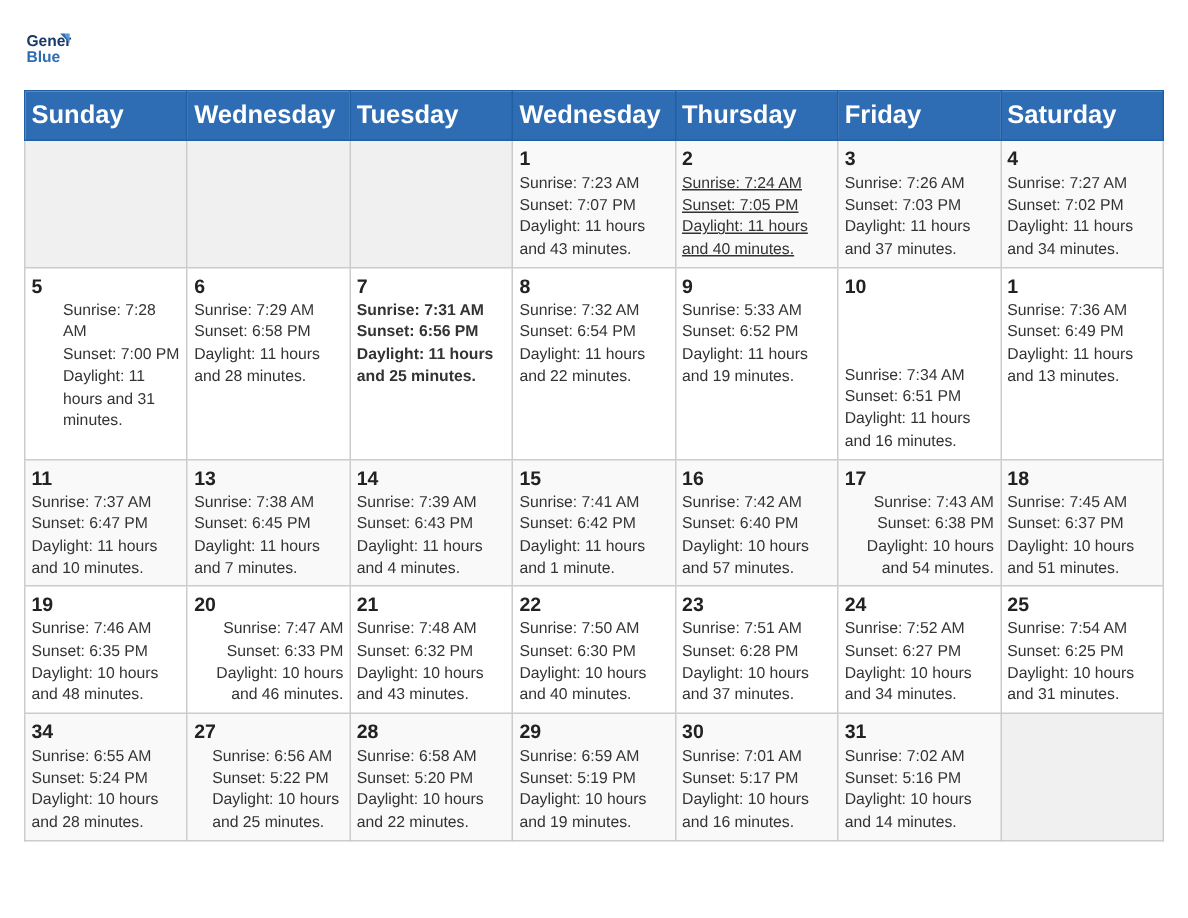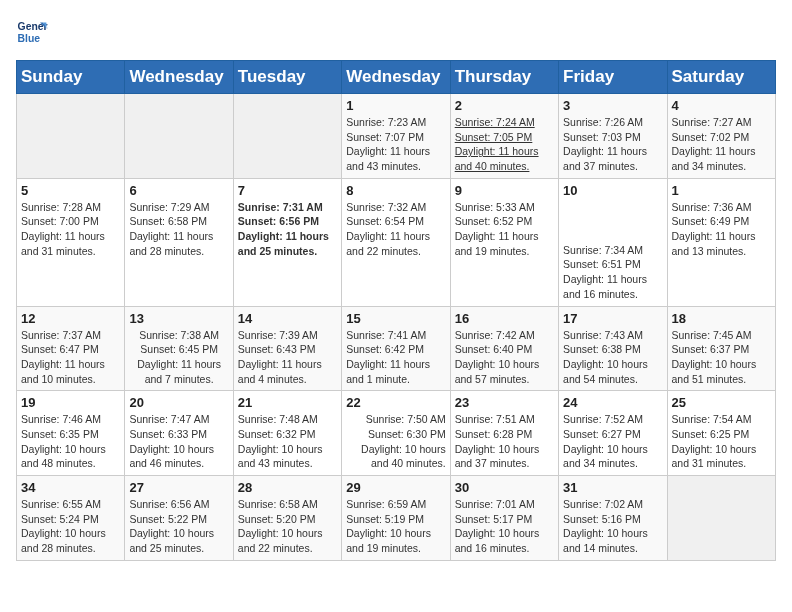--- a/index.html
+++ b/index.html
@@ -133,21 +133,21 @@
         <td>
           <div class="day-number">4</div>
           <div class="day-info" style="white-space: pre-line;">Sunrise: 7:27 AM
 Sunset: 7:02 PM
 Daylight: 11 hours and 34 minutes.</div>
         </td>
       </tr>
       <tr>
         <td>
           <div class="day-number">5</div>
-          <div class="day-info" style="white-space: pre-line;">Sunrise: 7:28 AM
+          <div class="day-info" style="white-space: pre-line; margin-left: 21px;">Sunrise: 7:28 AM
 Sunset: 7:00 PM
 Daylight: 11 hours and 31 minutes.</div>
         </td>
         <td>
           <div class="day-number">6</div>
           <div class="day-info" style="white-space: pre-line;">Sunrise: 7:29 AM
 Sunset: 6:58 PM
 Daylight: 11 hours and 28 minutes.</div>
         </td>
         <td>
@@ -176,28 +176,28 @@
         </td>
         <td>
           <div class="day-number">1</div>
           <div class="day-info" style="white-space: pre-line;">Sunrise: 7:36 AM
 Sunset: 6:49 PM
 Daylight: 11 hours and 13 minutes.</div>
         </td>
       </tr>
       <tr>
         <td>
-          <div class="day-number">12</div>
+          <div class="day-number">11</div>
           <div class="day-info" style="white-space: pre-line;">Sunrise: 7:37 AM
 Sunset: 6:47 PM
 Daylight: 11 hours and 10 minutes.</div>
         </td>
         <td>
           <div class="day-number">13</div>
-          <div class="day-info" style="white-space: pre-line; text-align: center;">Sunrise: 7:38 AM
+          <div class="day-info" style="white-space: pre-line;">Sunrise: 7:38 AM
 Sunset: 6:45 PM
 Daylight: 11 hours and 7 minutes.</div>
         </td>
         <td>
           <div class="day-number">14</div>
           <div class="day-info" style="white-space: pre-line;">Sunrise: 7:39 AM
 Sunset: 6:43 PM
 Daylight: 11 hours and 4 minutes.</div>
         </td>
         <td>
@@ -207,53 +207,53 @@
 Daylight: 11 hours and 1 minute.</div>
         </td>
         <td>
           <div class="day-number">16</div>
           <div class="day-info" style="white-space: pre-line;">Sunrise: 7:42 AM
 Sunset: 6:40 PM
 Daylight: 10 hours and 57 minutes.</div>
         </td>
         <td>
           <div class="day-number">17</div>
-          <div class="day-info" style="white-space: pre-line;">Sunrise: 7:43 AM
+          <div class="day-info" style="white-space: pre-line; text-align: right;">Sunrise: 7:43 AM
 Sunset: 6:38 PM
 Daylight: 10 hours and 54 minutes.</div>
         </td>
         <td>
           <div class="day-number">18</div>
           <div class="day-info" style="white-space: pre-line;">Sunrise: 7:45 AM
 Sunset: 6:37 PM
 Daylight: 10 hours and 51 minutes.</div>
         </td>
       </tr>
       <tr>
         <td>
           <div class="day-number">19</div>
           <div class="day-info" style="white-space: pre-line;">Sunrise: 7:46 AM
 Sunset: 6:35 PM
 Daylight: 10 hours and 48 minutes.</div>
         </td>
         <td>
           <div class="day-number">20</div>
-          <div class="day-info" style="white-space: pre-line;">Sunrise: 7:47 AM
+          <div class="day-info" style="white-space: pre-line; text-align: right;">Sunrise: 7:47 AM
 Sunset: 6:33 PM
 Daylight: 10 hours and 46 minutes.</div>
         </td>
         <td>
           <div class="day-number">21</div>
           <div class="day-info" style="white-space: pre-line;">Sunrise: 7:48 AM
 Sunset: 6:32 PM
 Daylight: 10 hours and 43 minutes.</div>
         </td>
         <td>
           <div class="day-number">22</div>
-          <div class="day-info" style="white-space: pre-line; text-align: right;">Sunrise: 7:50 AM
+          <div class="day-info" style="white-space: pre-line;">Sunrise: 7:50 AM
 Sunset: 6:30 PM
 Daylight: 10 hours and 40 minutes.</div>
         </td>
         <td>
           <div class="day-number">23</div>
           <div class="day-info" style="white-space: pre-line;">Sunrise: 7:51 AM
 Sunset: 6:28 PM
 Daylight: 10 hours and 37 minutes.</div>
         </td>
         <td>
@@ -271,21 +271,21 @@
       </tr>
       <tr>
         <td>
           <div class="day-number">34</div>
           <div class="day-info" style="white-space: pre-line;">Sunrise: 6:55 AM
 Sunset: 5:24 PM
 Daylight: 10 hours and 28 minutes.</div>
         </td>
         <td>
           <div class="day-number">27</div>
-          <div class="day-info" style="white-space: pre-line;">Sunrise: 6:56 AM
+          <div class="day-info" style="white-space: pre-line; margin-left: 12px;">Sunrise: 6:56 AM
 Sunset: 5:22 PM
 Daylight: 10 hours and 25 minutes.</div>
         </td>
         <td>
           <div class="day-number">28</div>
           <div class="day-info" style="white-space: pre-line;">Sunrise: 6:58 AM
 Sunset: 5:20 PM
 Daylight: 10 hours and 22 minutes.</div>
         </td>
         <td>

